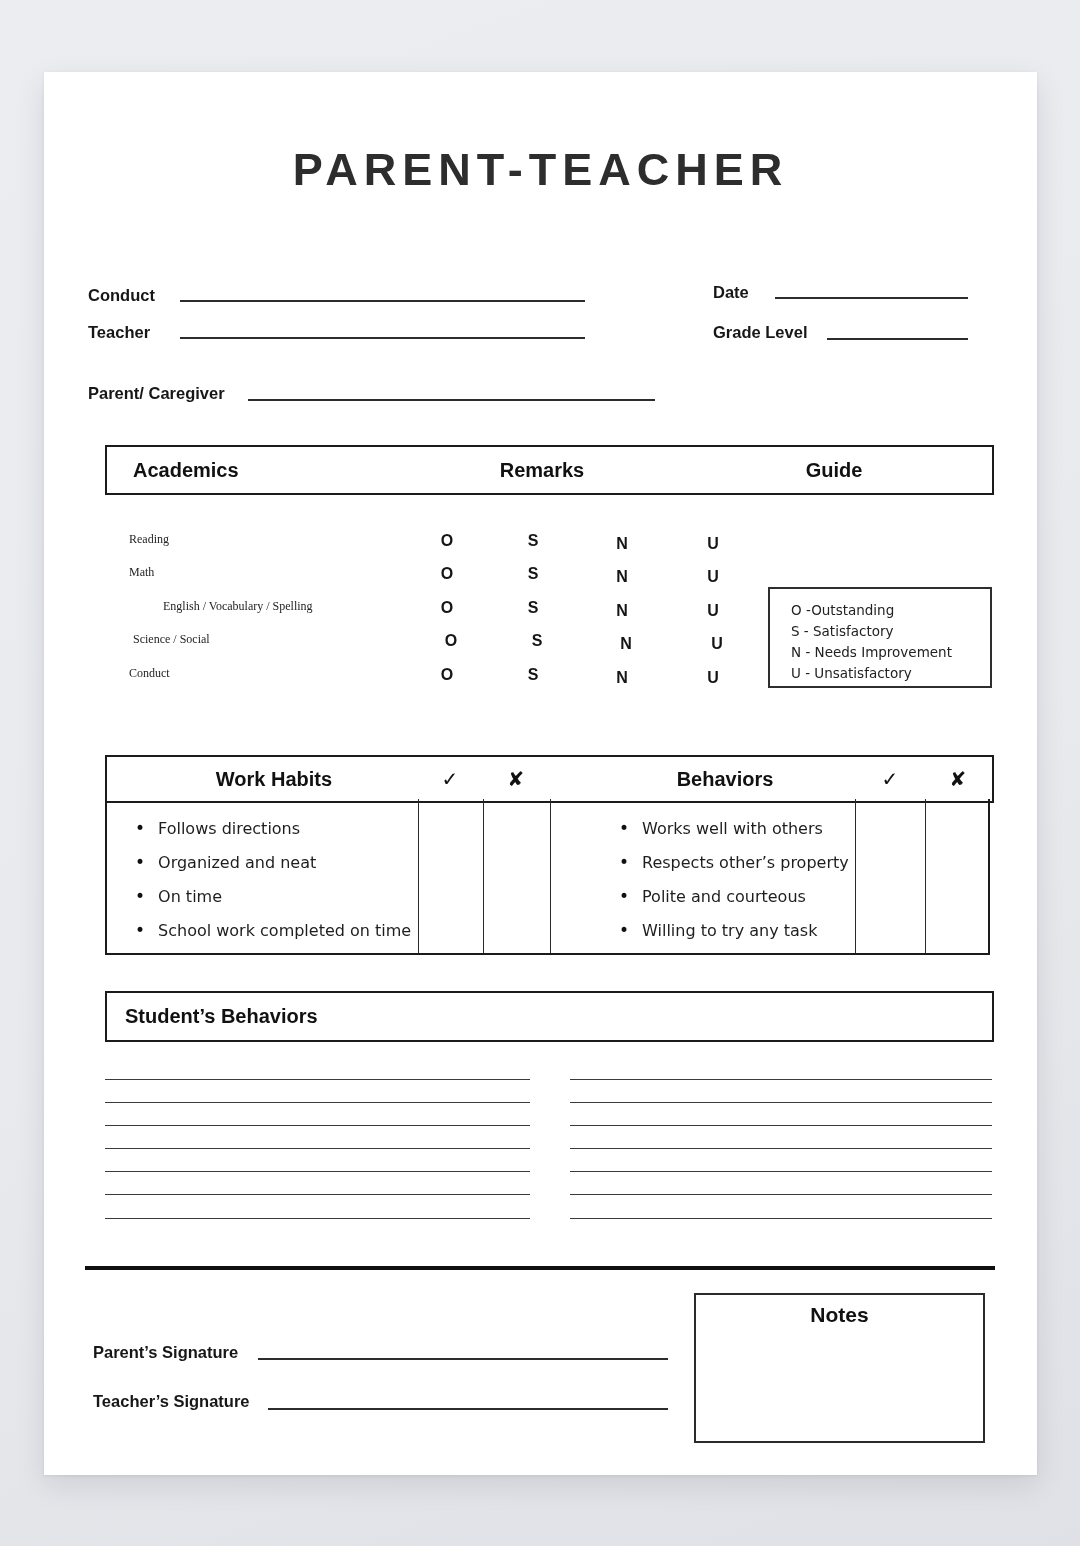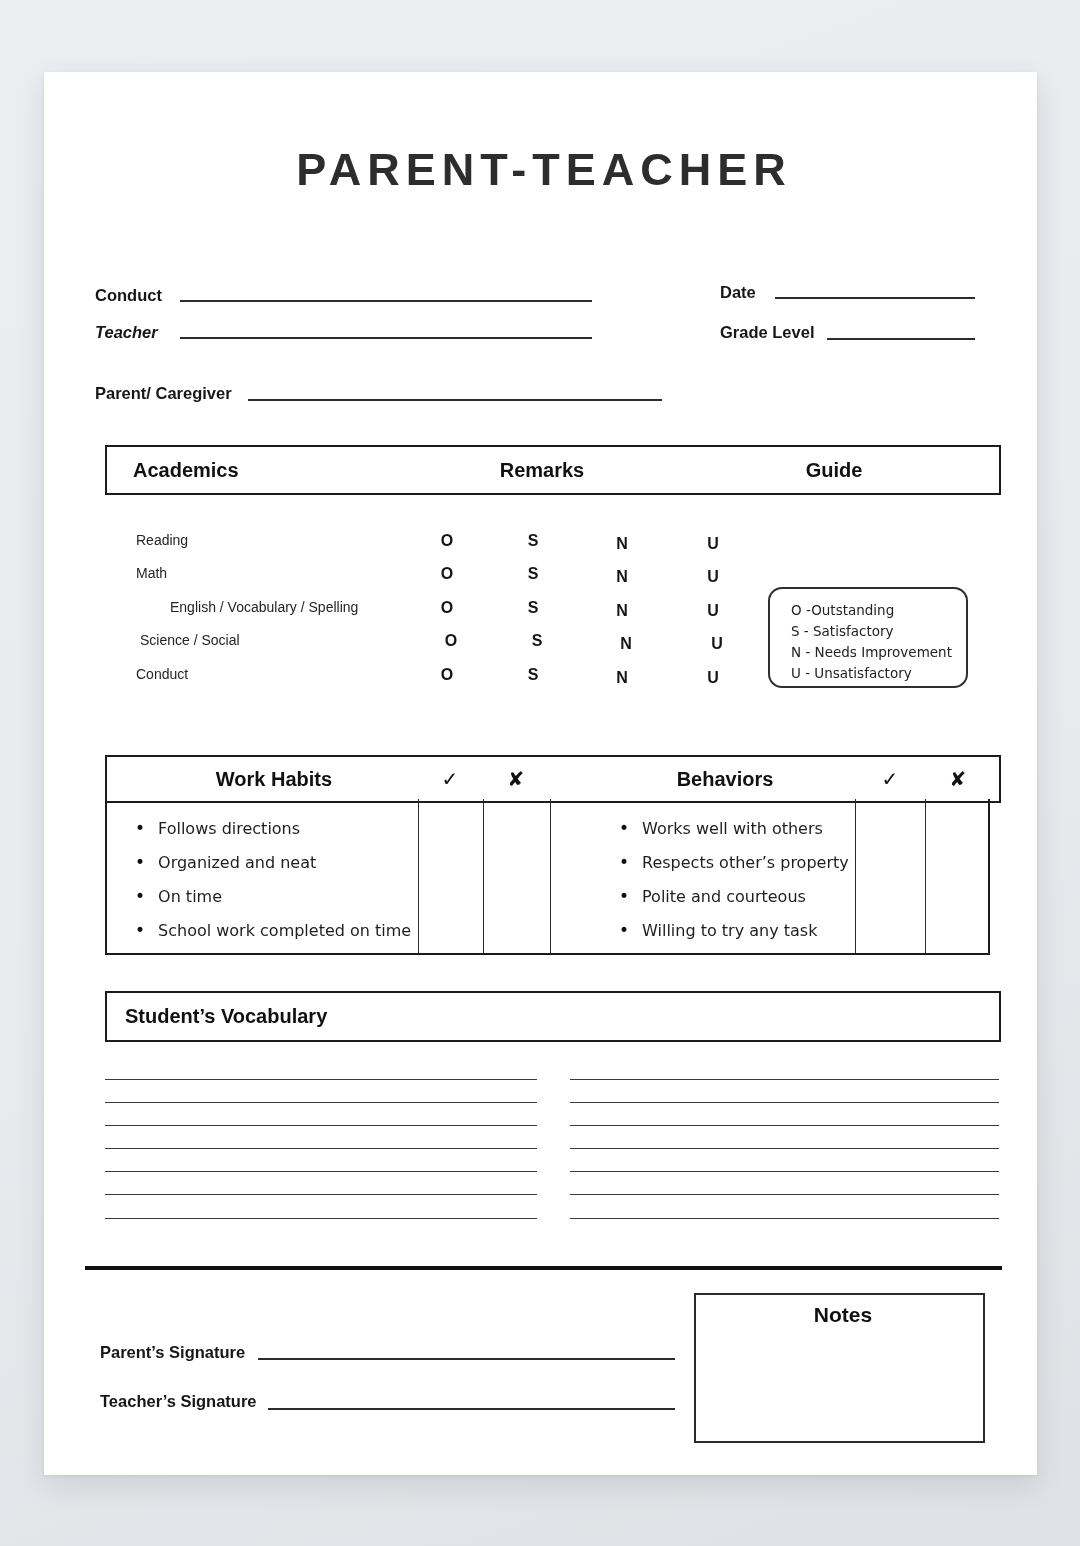--- a/index.html
+++ b/index.html
@@ -6,41 +6,41 @@
   body{
     width:1080px;height:1546px;position:relative;overflow:hidden;
     background:linear-gradient(160deg,#ecedf1 0%,#e8eaee 55%,#dfe1e6 100%);
     font-family:"Liberation Sans",sans-serif;color:#1f1f1f;
   }
   .page{
     position:absolute;left:44px;top:72px;width:993px;height:1403px;
     background:#ffffff;
     box-shadow:0 1px 3px rgba(20,24,40,.08),0 10px 28px rgba(20,24,40,.10);
   }
-  .abs{position:absolute;padding-left:7px;}
+  .abs{position:absolute;}
   
   .title{
     left:0;right:0;top:72px;text-align:center;
     font-size:45px;font-weight:700;letter-spacing:6px;color:#2d2d2d;
     font-family:"Liberation Sans",sans-serif;
   }
   .subtitle{
     left:0;right:0;top:141px;text-align:center;
     font-size:23px;font-weight:400;letter-spacing:8px;color:#252525;
   }
   
   .flabel{font-size:16.5px;font-weight:700;color:#171717;line-height:18px;}
   .wline{border-bottom:2px solid #2c2c2c;height:0;}
   
   .hbox{border:2px solid #1b1b1b;background:#fff;}
   .hbox .htext{position:absolute;top:0;bottom:0;display:flex;align-items:center;
     font-size:20px;font-weight:700;color:#111;}
   .centered{transform:translateX(-50%);}
   
-  .subj{font-size:14px;color:#242424;font-family:Liberation Sans, sans-serif;}
+  .subj{font-size:12px;color:#242424;font-family:Liberation Serif, serif;}
   .opt{position:absolute;width:30px;text-align:center;font-size:16px;font-weight:700;color:#151515;}
   
   .guide{border:2px solid #2e2e2e;padding:11px 0 0 21px;box-sizing:border-box;
     font-size:13.5px;line-height:21px;color:#222;
     font-family:"DejaVu Sans","Liberation Sans",sans-serif;}
   
   .vline{position:absolute;top:0;bottom:0;width:0;border-left:1.6px solid #2a2a2a;}
   .bodybox{border:2px solid #1b1b1b;border-top:none;box-sizing:border-box;}
   .blist{position:absolute;top:12px;margin:0;padding:0;list-style:none;}
   .blist li{height:34px;display:flex;align-items:center;font-size:16px;color:#1e1e1e;
@@ -60,21 +60,21 @@
 <div class="page">
 
   <div class="abs title">PARENT-TEACHER</div>
 
   <div class="abs flabel" style="left:44px;top:214px;">Conduct</div>
   <div class="abs wline" style="left:136px;top:228px;width:405px;"></div>
 
   <div class="abs flabel" style="left:669px;top:211px;">Date</div>
   <div class="abs wline" style="left:731px;top:225px;width:193px;"></div>
 
-  <div class="abs flabel" style="left:44px;top:251px;font-style:italic;">Teacher</div>
+  <div class="abs flabel" style="left:44px;top:251px;">Teacher</div>
   <div class="abs wline" style="left:136px;top:265px;width:405px;"></div>
 
   <div class="abs flabel" style="left:669px;top:251px;">Grade Level</div>
   <div class="abs wline" style="left:783px;top:266px;width:141px;"></div>
 
   <div class="abs flabel" style="left:44px;top:312px;">Parent/ Caregiver</div>
   <div class="abs wline" style="left:204px;top:327px;width:407px;"></div>
 
   <div class="abs hbox" style="left:61px;top:373px;width:885px;height:46px;">
     <span class="htext" style="left:18px;margin-left:8px;">Academics</span>
@@ -111,21 +111,21 @@
     <span class="opt" style="left:654px;top:3px;">U</span>
   </div>
   <div class="abs" style="left:0;top:594px;width:100%;height:22px;">
     <span class="abs subj" style="left:85px;">Conduct</span>
     <span class="opt" style="left:388px;">O</span>
     <span class="opt" style="left:474px;">S</span>
     <span class="opt" style="left:563px;top:3px;">N</span>
     <span class="opt" style="left:654px;top:3px;">U</span>
   </div>
 
-  <div class="abs guide" style="left:724px;top:515px;width:200px;height:101px;border-radius:14px;">
+  <div class="abs guide" style="left:724px;top:515px;width:224px;height:101px;">
     <div>O -Outstanding</div>
     <div>S - Satisfactory</div>
     <div>N - Needs Improvement</div>
     <div>U - Unsatisfactory</div>
   </div>
 
   <div class="abs hbox" style="left:61px;top:683px;width:885px;height:44px;">
     <span class="htext centered" style="left:167px;">Work Habits</span>
     <span class="htext centered mark" style="left:343px;">✓</span>
     <span class="htext centered mark" style="left:409px;">✘</span>
@@ -179,21 +179,21 @@
         </li>
     </ul>
 
     <div class="abs" style="left:311px;top:0;width:65px;height:100%;"></div>
     <div class="abs" style="left:376px;top:0;width:67px;height:100%;"></div>
     <div class="abs" style="left:748px;top:0;width:70px;height:100%;"></div>
     <div class="abs" style="left:818px;top:0;width:65px;height:100%;"></div>
   </div>
 
   <div class="abs hbox" style="left:61px;top:919px;width:885px;height:47px;">
-    <span class="htext" style="left:18px;">Student’s Vocabulary</span>
+    <span class="htext" style="left:18px;">Student’s Behaviors</span>
   </div>
 
   <div class="abs rule" style="left:61px;top:1007px;width:425px;"></div>
   <div class="abs rule" style="left:61px;top:1030px;width:425px;"></div>
   <div class="abs rule" style="left:61px;top:1053px;width:425px;"></div>
   <div class="abs rule" style="left:61px;top:1076px;width:425px;"></div>
   <div class="abs rule" style="left:61px;top:1099px;width:425px;"></div>
   <div class="abs rule" style="left:61px;top:1122px;width:425px;"></div>
   <div class="abs rule" style="left:61px;top:1146px;width:425px;"></div>
 

